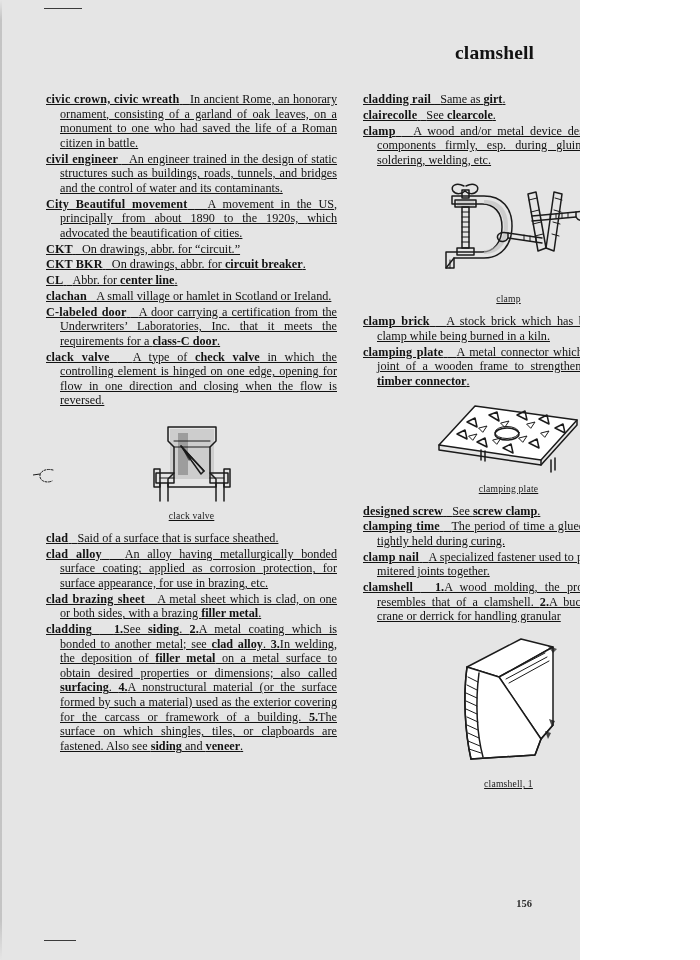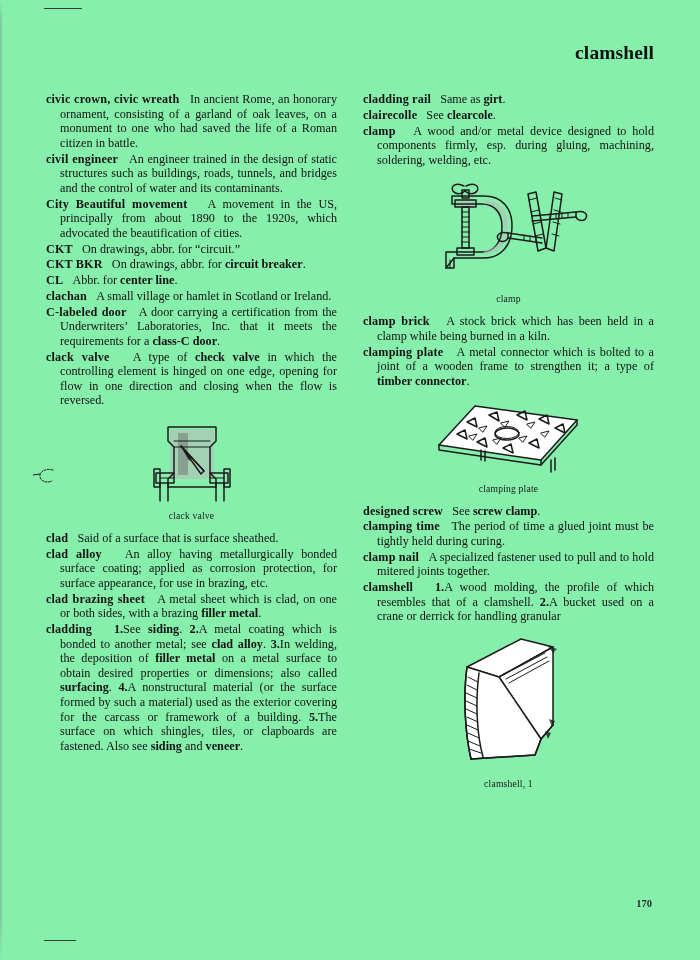--- a/index.html
+++ b/index.html
@@ -2,23 +2,23 @@
 <html><head>
 <meta charset="utf-8">
 <style>
   html, body {
     margin: 0;
     padding: 0;
     background: #ffffff;
   }
   .page {
     position: relative;
-    width: 700px;
+    width: 580px;
     height: 960px;
-    background: #86efac;
+    background: #e5e5e5;
     font-family: "Liberation Serif", "DejaVu Serif", serif;
     color: #121212;
     overflow: hidden;
   }
 
   
   .scan-rule {
     position: absolute;
     height: 0;
     border-top: 1.6px solid #3a3a3a;
@@ -63,20 +63,21 @@
   }
 
   
   .columns {
     position: absolute;
     left: 46px;
     top: 92px;
     width: 608px;
     display: flex;
     gap: 26px;
+    text-decoration: underline;
   }
   .col { width: 291px; }
 
   .entry {
     font-size: 12.2px;
     line-height: 14.6px;
     text-align: justify;
     text-justify: inter-word;
     hyphens: manual;
     margin: 0 0 1.2px 0;
@@ -117,21 +118,21 @@
 
   <div class="scan-edge"></div>
   <div class="scan-rule top"></div>
   <div class="scan-rule bottom"></div>
   <svg class="scan-hook" viewBox="0 0 22 20">
     <path class="ink-thin" stroke="#8a8a8a" stroke-dasharray="2 1.5" d="M20 4 C12 2 6 6 7 11 C8 16 15 17 19 15"></path>
     <path class="ink-thin" stroke="#8a8a8a" d="M0 9 L7 8"></path>
   </svg>
 
   <div class="running-head">clamshell</div>
-  <div class="folio">170</div>
+  <div class="folio">156</div>
 
   <div class="columns">
 
     <div class="col">
 
       <p class="entry">
         <span class="hw">civic crown, civic wreath</span>
         <span class="gap">&nbsp;&nbsp;</span><span>In ancient Rome, an honorary ornament, consisting of a garland of oak leaves, on a monument to one who had saved the life of a Roman citizen in battle.</span>
       </p>
 

